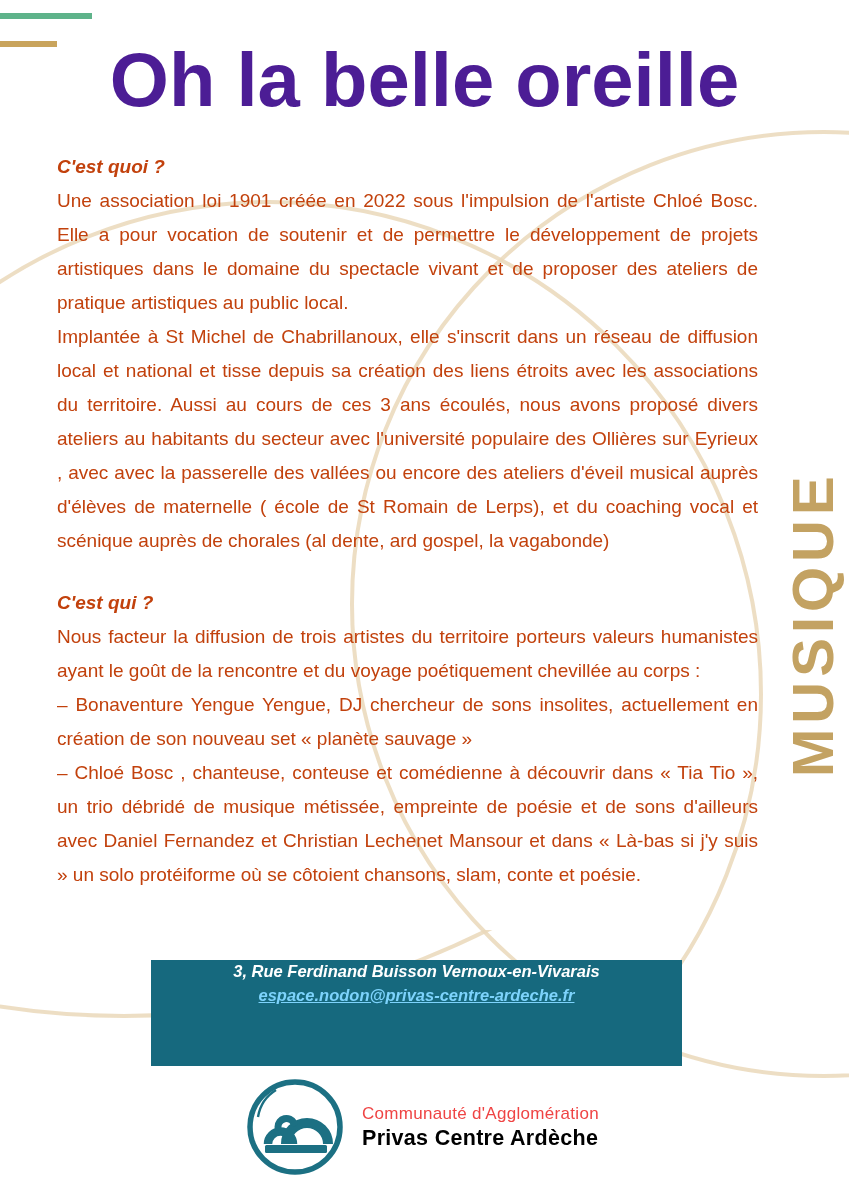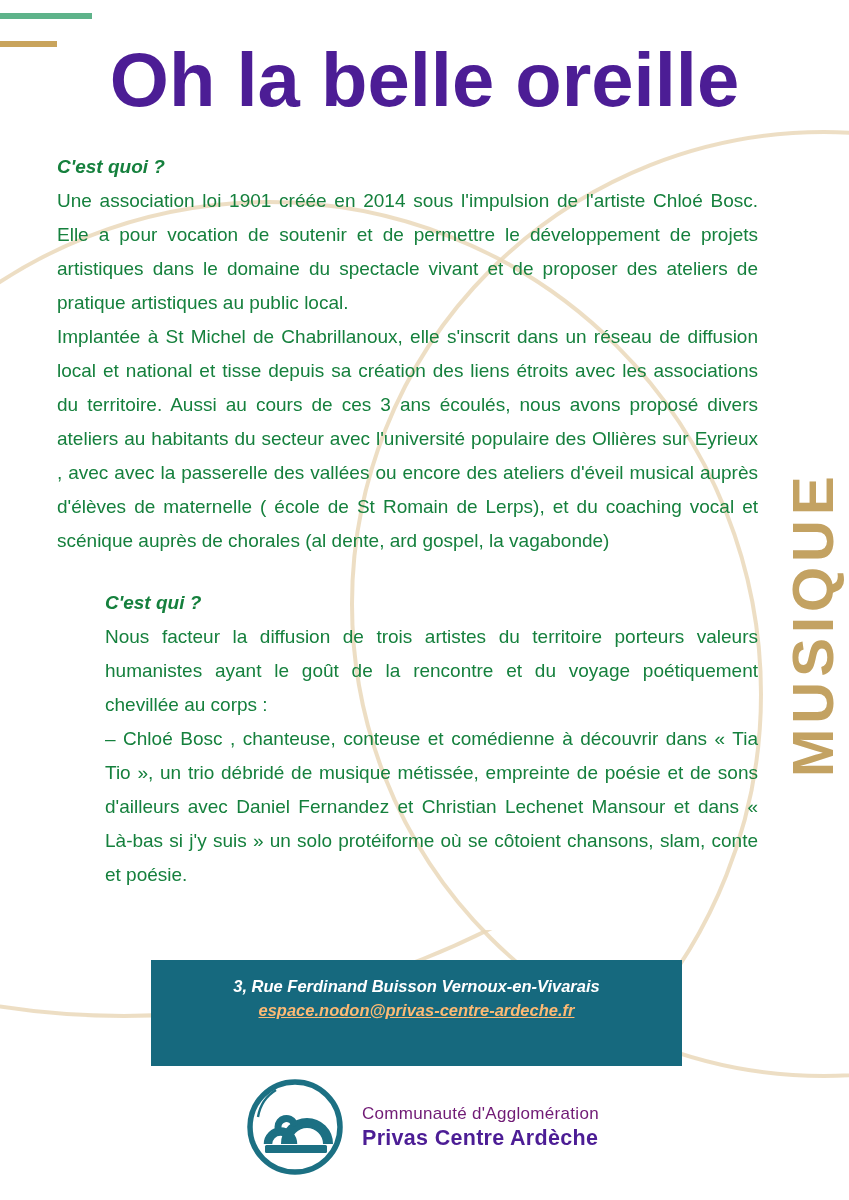--- a/index.html
+++ b/index.html
@@ -15,39 +15,39 @@
   #arc3{left:-690px;top:-1540px;width:1620px;height:1620px;}
   
   .accent-line{position:absolute;height:6px;}
   .accent-green{left:0;top:13px;width:92px;background:#5eb38a;}
   .accent-gold{left:0;top:41px;width:57px;background:#c9a45c;}
   
   .title{position:absolute;left:0;top:40px;width:100%;margin:0;text-align:center;
          font-size:76px;line-height:80px;font-weight:bold;color:#4c1d95;letter-spacing:0;}
   
   .content{position:absolute;left:57px;top:150px;width:701px;z-index:2;
-           color:#15803d;font-size:19px;line-height:34px;text-align:justify;}
+           color:#c2410c;font-size:19px;line-height:34px;text-align:justify;}
   .content p{margin:0;}
   .heading{font-weight:bold;font-style:italic;}
-  .section-2{margin-top:28px;margin-left:48px;}
+  .section-2{margin-top:28px;}
   
   .musique{position:absolute;left:781px;top:449px;height:328px;z-index:2;
            writing-mode:vertical-rl;transform:rotate(180deg);
            font-size:58px;line-height:64px;font-weight:bold;letter-spacing:5px;color:#c3a262;}
   
   .contact-box{position:absolute;left:151px;top:960px;width:531px;height:106px;z-index:3;
                background:#16697e;color:#ffffff;text-align:center;box-sizing:border-box;
-               padding-top:15px;font-weight:bold;font-style:italic;
+               font-weight:bold;font-style:italic;
                font-size:16.5px;line-height:23.5px;}
-  .email{display:block;color:#fdba74;text-decoration:underline;font-weight:bold;font-style:italic;}
+  .email{display:block;color:#7dd3fc;text-decoration:underline;font-weight:bold;font-style:italic;}
   
   .logo{position:absolute;left:245px;top:1077px;display:flex;align-items:center;gap:17px;z-index:2;}
   .logo-icon{width:100px;height:100px;flex:0 0 auto;}
-  .org-type{font-size:17px;color:#701a75;letter-spacing:.3px;line-height:22px;}
-  .org-name{font-size:21.5px;font-weight:bold;color:#4c1d95;letter-spacing:.3px;line-height:26px;}
+  .org-type{font-size:17px;color:#ef4444;letter-spacing:.3px;line-height:22px;}
+  .org-name{font-size:21.5px;font-weight:bold;color:#000000;letter-spacing:.3px;line-height:26px;}
 </style>
 </head>
 <body>
 
 <div class="page">
 
   <div class="clip" id="clip1">
     <div class="arc" id="arc1"></div>
   </div>
   <div class="arc" id="arc2"></div>
@@ -56,26 +56,27 @@
   </div>
 
   <div class="accent-line accent-green"></div>
   <div class="accent-line accent-gold"></div>
 
   <h1 class="title">Oh la belle oreille</h1>
 
   <div class="content">
     <div class="section">
       <p class="heading">C'est quoi ?</p>
-      <p>Une association loi 1901 créée en 2014 sous l'impulsion de l'artiste Chloé Bosc. Elle a pour vocation de soutenir et de permettre le développement de projets artistiques dans le domaine du spectacle vivant et de proposer des ateliers de pratique artistiques au public local.</p>
+      <p>Une association loi 1901 créée en 2022 sous l'impulsion de l'artiste Chloé Bosc. Elle a pour vocation de soutenir et de permettre le développement de projets artistiques dans le domaine du spectacle vivant et de proposer des ateliers de pratique artistiques au public local.</p>
       <p>Implantée à St Michel de Chabrillanoux, elle s'inscrit dans un réseau de diffusion local et national et tisse depuis sa création des liens étroits avec les associations du territoire. Aussi au cours de ces 3 ans écoulés, nous avons proposé divers ateliers au habitants du secteur avec l'université populaire des Ollières sur Eyrieux , avec avec la passerelle des vallées ou encore des ateliers d'éveil musical auprès d'élèves de maternelle ( école de St Romain de Lerps), et du coaching vocal et scénique auprès de chorales (al dente, ard gospel, la vagabonde)</p>
     </div>
     <div class="section section-2">
       <p class="heading">C'est qui ?</p>
       <p>Nous facteur la diffusion de trois artistes du territoire porteurs valeurs humanistes ayant le goût de la rencontre et du voyage poétiquement chevillée au corps :</p>
+      <p>– Bonaventure Yengue Yengue, DJ chercheur de sons insolites, actuellement en création de son nouveau set « planète sauvage »</p>
       <p>– Chloé Bosc , chanteuse, conteuse et comédienne à découvrir dans « Tia Tio », un trio débridé de musique métissée, empreinte de poésie et de sons d'ailleurs avec Daniel Fernandez et Christian Lechenet Mansour et dans « Là-bas si j'y suis » un solo protéiforme où se côtoient chansons, slam, conte et poésie.</p>
     </div>
   </div>
 
   <div class="musique">MUSIQUE</div>
 
   <div class="contact-box">
     <div>3, Rue Ferdinand Buisson Vernoux-en-Vivarais</div>
     <a class="email">espace.nodon@privas-centre-ardeche.fr</a>
   </div>

